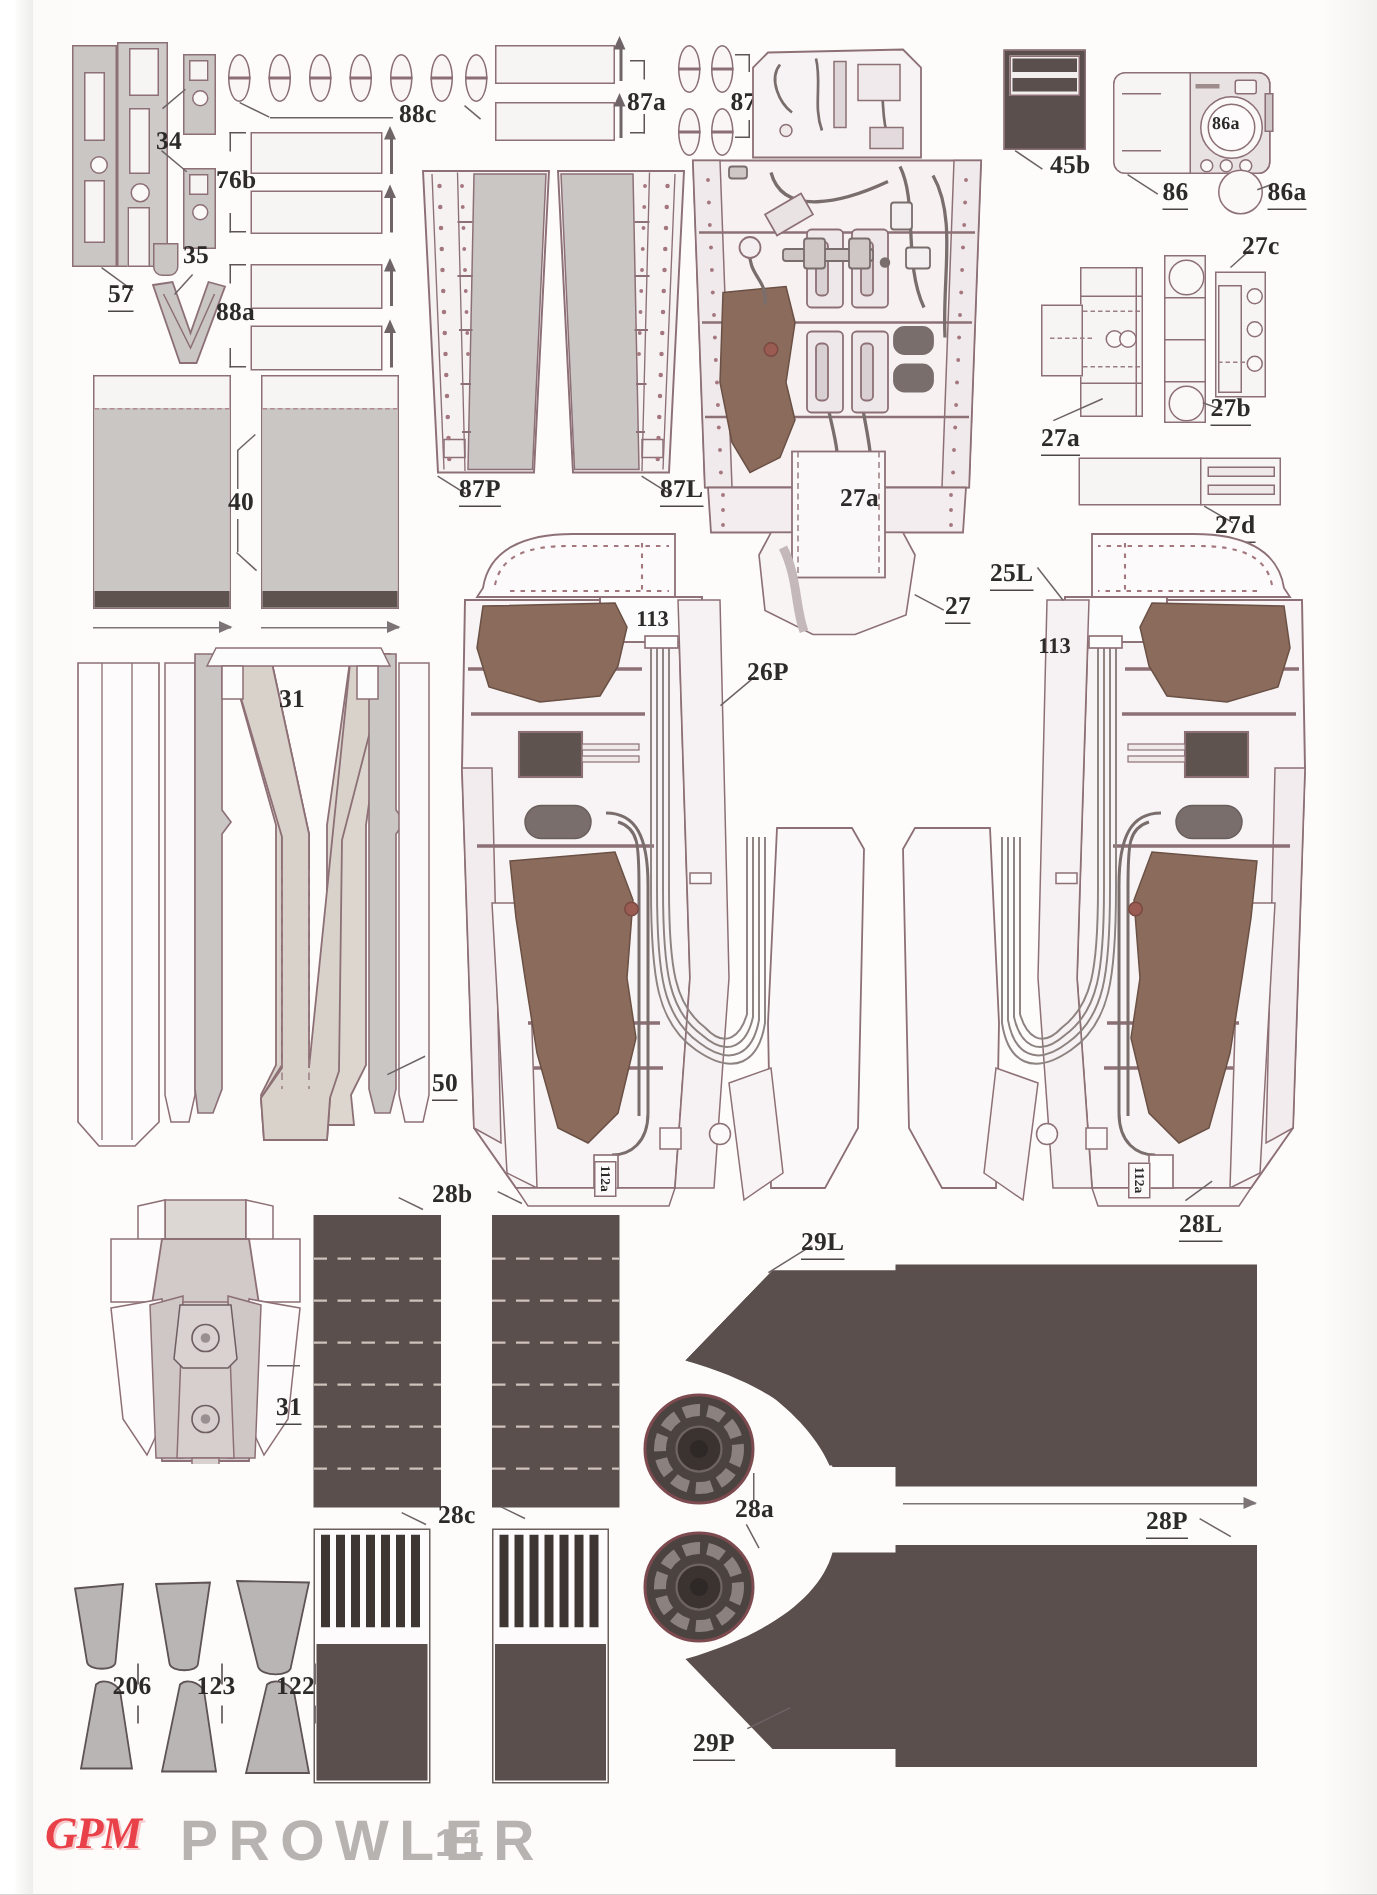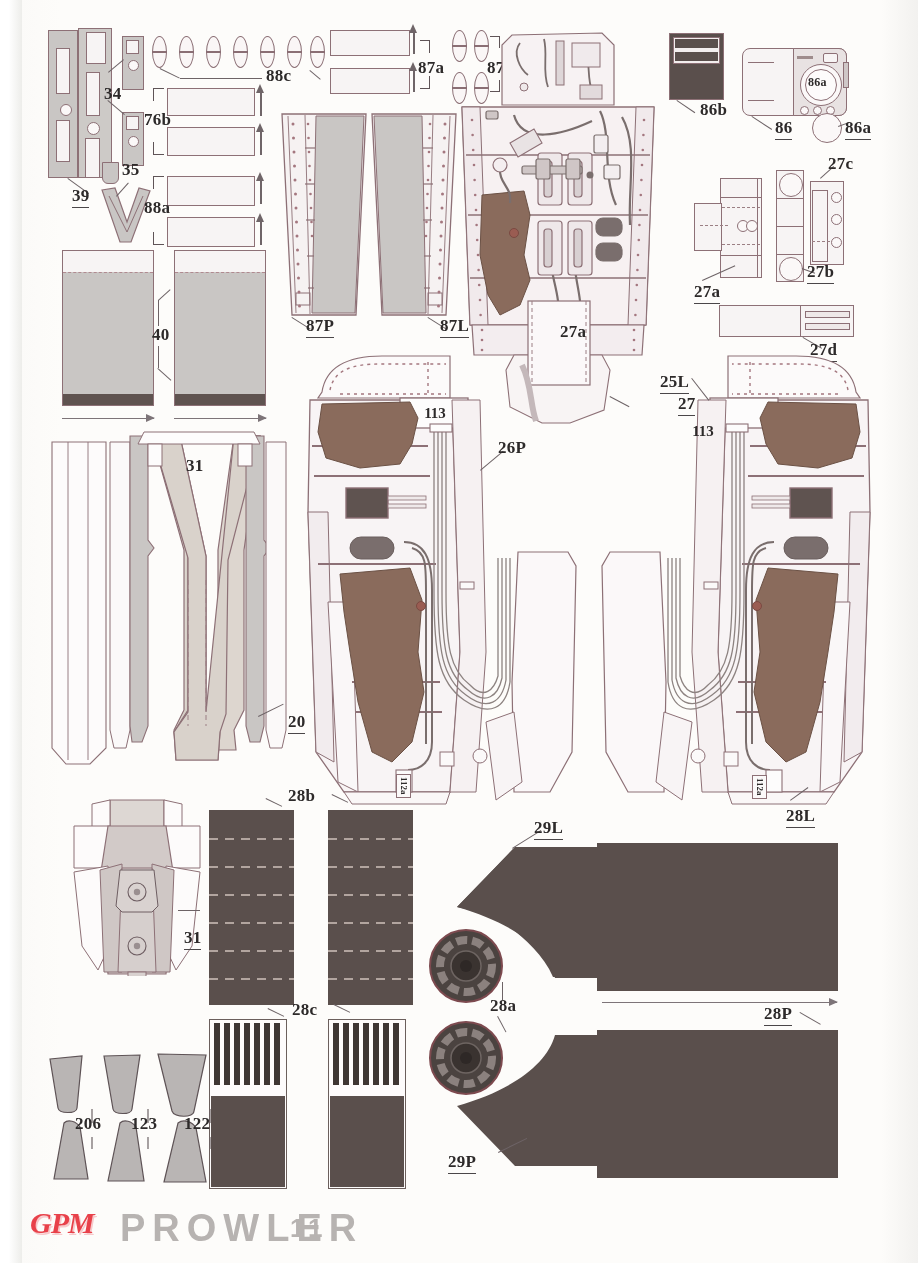--- a/index.html
+++ b/index.html
@@ -64,21 +64,21 @@
     <div class="hole" style="left:60px;top:104px;width:10px;height:10px;"></div>
     <div class="part out lt" style="left:56px;top:120px;width:14px;height:42px;"></div>
     <div class="part out gray2" style="left:78px;top:28px;width:34px;height:150px;"></div>
     <div class="part out lt" style="left:86px;top:32px;width:20px;height:32px;"></div>
     <div class="part out lt" style="left:86px;top:72px;width:14px;height:44px;"></div>
     <div class="hole" style="left:87px;top:122px;width:11px;height:11px;"></div>
     <div class="part out lt" style="left:85px;top:138px;width:15px;height:40px;"></div>
     <div class="part out gray" style="left:102px;top:162px;width:17px;height:22px;border-radius:0 0 6px 6px;"></div>
     <div class="lead" style="left:68px;top:178px;width:26px;transform:rotate(36deg);"></div>
   </div>
-  <div class="lbl u" style="left:72px;top:186px;">39</div>
+  <div class="lbl u" style="left:72px;top:186px;">57</div>
 
   <div class="part out gray" style="left:122px;top:36px;width:22px;height:54px;"></div>
   <div class="part out lt" style="left:126px;top:40px;width:13px;height:14px;"></div>
   <div class="hole" style="left:128px;top:60px;width:9px;height:9px;"></div>
   <div class="part out gray" style="left:122px;top:112px;width:22px;height:54px;"></div>
   <div class="part out lt" style="left:126px;top:116px;width:13px;height:14px;"></div>
   <div class="hole" style="left:128px;top:136px;width:9px;height:9px;"></div>
   <div class="lead" style="left:108px;top:72px;width:20px;transform:rotate(-40deg);"></div>
   <div class="lead" style="left:108px;top:100px;width:22px;transform:rotate(40deg);"></div>
   <div class="lbl" style="left:104px;top:84px;">34</div>
@@ -136,21 +136,21 @@
   <div class="oval" style="left:474px;top:72px;"></div>
   <div class="bracket r" style="left:490px;top:36px;width:9px;height:11px;border-bottom:0;"></div>
   <div class="bracket r" style="left:490px;top:80px;width:9px;height:11px;border-top:0;"></div>
   <div class="lbl" style="left:487px;top:58px;">87b</div>
 
   <div class="part out dark" style="left:669px;top:33px;width:55px;height:67px;"></div>
   <div class="part" style="left:673px;top:37px;width:47px;height:27px;background:#f3eeee;border:1px solid #8d7076;"></div>
   <div class="part" style="left:675px;top:39px;width:43px;height:9px;background:#5a4f4c;"></div>
   <div class="part" style="left:675px;top:52px;width:43px;height:9px;background:#5a4f4c;"></div>
   <div class="lead" style="left:677px;top:100px;width:22px;transform:rotate(34deg);"></div>
-  <div class="lbl" style="left:700px;top:100px;">86b</div>
+  <div class="lbl" style="left:700px;top:100px;">45b</div>
 
   <div>
     <div class="part out lt" style="left:742px;top:48px;width:105px;height:68px;border-radius:8px;"></div>
     <div class="part" style="left:793px;top:48px;width:54px;height:68px;background:#e8e2e2;border-left:1.2px solid #8d7076;border-top:1.2px solid #8d7076;border-right:1.2px solid #8d7076;border-bottom:1.2px solid #8d7076;border-radius:0 8px 8px 0;"></div>
     <div class="part out lt" style="left:823px;top:53px;width:15px;height:10px;border-radius:2px;"></div>
     <div class="part" style="left:797px;top:56px;width:16px;height:3px;background:#9e8c8c;"></div>
     <div class="part" style="left:843px;top:62px;width:6px;height:26px;background:#cfc7c7;border:1px solid #8d7076;"></div>
     <div class="hole" style="left:800px;top:64px;width:40px;height:40px;"></div>
     <div class="hole" style="left:805px;top:69px;width:30px;height:30px;background:#fdfbfb;"></div>
     <div class="lbl" style="left:808px;top:75px;font-size:12px;">86a</div>
@@ -353,21 +353,21 @@
       <rect x="104" y="16" width="8" height="44" fill="#ded6d8" stroke="#8d7076" stroke-width="1"></rect>
       <rect x="120" y="18" width="28" height="24" fill="#f0eaec" stroke="#8d7076" stroke-width="1"></rect>
       <rect x="128" y="60" width="22" height="14" fill="#e2dadc" stroke="#8d7076" stroke-width="1"></rect>
       <circle cx="72" cy="62" r="4" fill="#efe9ea" stroke="#8d7076" stroke-width="1"></circle>
 
       <path d="M70,340 C80,360 78,380 84,396" stroke="#c4b8ba" fill="none" stroke-width="6"></path>
     </svg>
     <div class="lbl" style="left:560px;top:322px;">27a</div>
     <div class="lead" style="left:610px;top:396px;width:22px;transform:rotate(28deg);"></div>
   </div>
-  <div class="lbl u" style="left:630px;top:394px;margin-left:48px;">27</div>
+  <div class="lbl u" style="left:630px;top:394px;">27</div>
 
   <div>
     <div class="part out lt" style="left:720px;top:178px;width:42px;height:100px;"></div>
     <div class="part out lt" style="left:694px;top:203px;width:28px;height:48px;"></div>
     <div class="part" style="left:720px;top:197px;width:42px;height:1.2px;background:#8d7076;"></div>
     <div class="part" style="left:720px;top:255px;width:42px;height:1.2px;background:#8d7076;"></div>
     <div class="fold" style="left:722px;top:207px;width:38px;"></div>
     <div class="fold" style="left:722px;top:244px;width:38px;"></div>
     <div class="fold" style="left:700px;top:225px;width:28px;"></div>
     <div class="hole" style="left:737px;top:220px;width:10px;height:10px;"></div>
@@ -450,21 +450,21 @@
 
       <polygon points="198,6 216,6 216,110 222,118 216,126 216,296 212,312 202,312 198,296" fill="#c9c6c4" stroke="#8d7076" stroke-width="1.1"></polygon>
       <polygon points="218,12 238,12 238,300 234,318 222,318 218,300" fill="#fbf9f9" stroke="#8d7076" stroke-width="1"></polygon>
 
       <polygon points="96,2 206,2 212,14 90,14" fill="#fdfcfc" stroke="#8d7076" stroke-width="1"></polygon>
       <rect x="100" y="14" width="14" height="22" fill="#fdfcfc" stroke="#8d7076" stroke-width="1"></rect>
       <rect x="190" y="14" width="14" height="22" fill="#fdfcfc" stroke="#8d7076" stroke-width="1"></rect>
     </svg>
     <div class="lead" style="left:258px;top:716px;width:28px;transform:rotate(-26deg);"></div>
   </div>
-  <div class="lbl u" style="left:288px;top:712px;">20</div>
+  <div class="lbl u" style="left:288px;top:712px;">50</div>
   <div class="lbl" style="left:186px;top:456px;">31</div>
 
   <div>
     <svg style="position:absolute;left:300px;top:352px;" width="280" height="460" viewBox="0 0 280 460">
 
       <path d="M22,40 C26,14 50,4 82,4 L150,4 L150,46 L18,46 Z" fill="#fcfafa" stroke="#8d7076" stroke-width="1.2"></path>
       <g stroke="#a4777f" stroke-width="1.4" stroke-dasharray="3,4" fill="none">
         <path d="M30,38 C34,18 52,12 80,12 L146,12"></path>
         <path d="M40,42 L146,42"></path>
         <path d="M128,10 L128,44"></path>
@@ -695,21 +695,21 @@
     <div class="lead" style="left:512px;top:848px;width:34px;transform:rotate(-32deg);"></div>
   </div>
   <div class="lbl u" style="left:534px;top:818px;">29L</div>
 
   <div>
     <svg style="position:absolute;left:455px;top:1033px;" width="145" height="135" viewBox="0 0 145 135">
       <path d="M143,133 L60,133 L2,73 C58,57 92,31 100,2 L143,2 Z" fill="#5a4f4c"></path>
     </svg>
     <div class="lead" style="left:498px;top:1152px;width:32px;transform:rotate(-26deg);"></div>
   </div>
-  <div class="lbl u" style="left:448px;top:1152px;font-family:Liberation Serif, serif;">29P</div>
+  <div class="lbl u" style="left:462px;top:1152px;font-family:Liberation Serif, serif;">29P</div>
 
   <div class="part dark" style="left:597px;top:843px;width:241px;height:148px;"></div>
   <div class="arrow" style="left:602px;top:1002px;width:235px;"></div>
   <div class="part dark" style="left:597px;top:1030px;width:241px;height:148px;"></div>
   <div class="lead" style="left:800px;top:1012px;width:24px;transform:rotate(30deg);"></div>
   <div class="lbl u" style="left:764px;top:1004px;">28P</div>
 
   <div>
     <svg style="position:absolute;left:44px;top:1053px;" width="175" height="130" viewBox="0 0 175 130">
 

